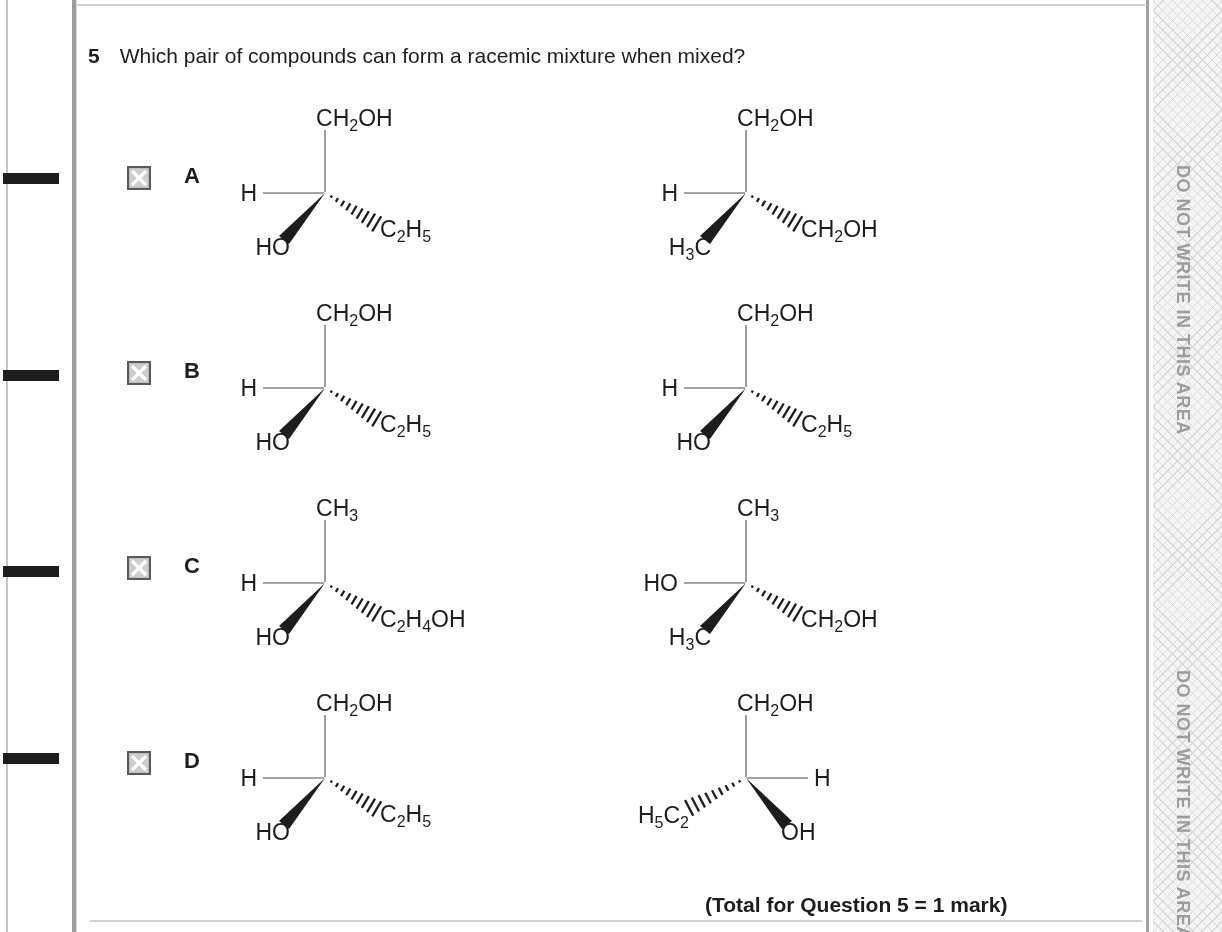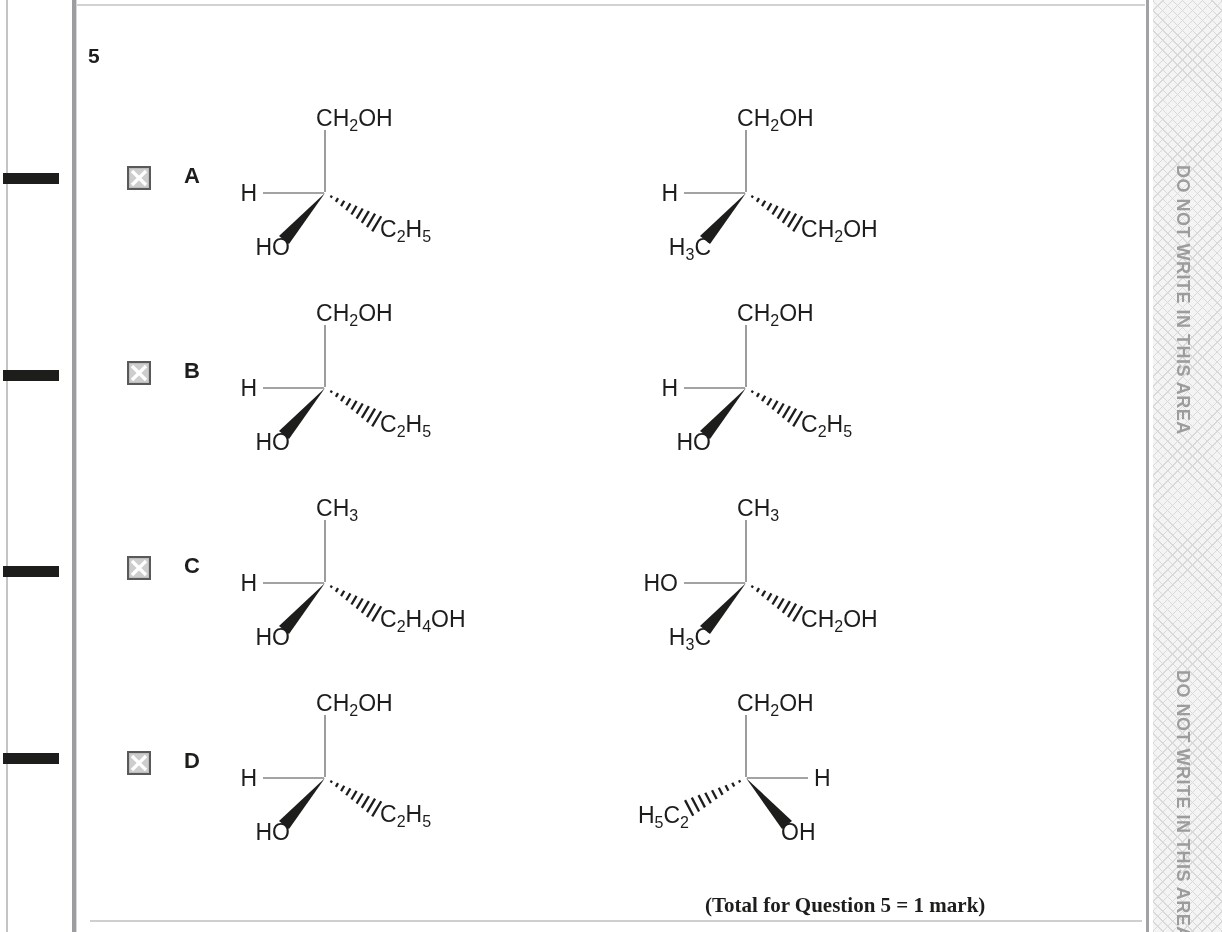--- a/index.html
+++ b/index.html
@@ -44,21 +44,21 @@
     background:#cdcdcd;border:2px solid #59595b;
     box-shadow:inset 0 0 0 1px #bdbdbd;
   }
   .answer-box svg{display:block;width:20px;height:20px;}
   .option-letter{position:absolute;left:184px;top:63px;font-size:22px;font-weight:bold;}
   .mol{position:absolute;top:-3px;width:340px;height:185px;}
   .mol.left{left:210px;}
   .mol.right{left:631px;}
   .mol text{font-family:"Liberation Sans", sans-serif;font-size:23px;fill:#1d1d1b;}
   
-  .total-line{left:705px;top:893px;font-size:21px;font-weight:bold;white-space:nowrap;font-family:Liberation Serif, serif;}
+  .total-line{left:705px;top:893px;font-size:21px;font-weight:bold;white-space:nowrap;}
 </style>
 </head>
 <body>
 
 <div class="abs page-edge-line"></div>
 <div class="abs page-left-border"></div>
 <div class="abs page-right-border"></div>
 <div class="abs top-rule"></div>
 <div class="abs bottom-rule"></div>
 
@@ -67,20 +67,21 @@
 <div class="abs binding-mark" style="top:566px"></div>
 <div class="abs binding-mark" style="top:753px"></div>
 
 <div class="abs hatch-strip">
   <div class="margin-text first">DO NOT WRITE IN THIS AREA</div>
   <div class="margin-text second">DO NOT WRITE IN THIS AREA</div>
 </div>
 
 <div class="abs question">
   <span class="qnum">5</span>
+  <span>Which pair of compounds can form a racemic mixture when mixed?</span>
 </div>
 
 <div class="option-row" style="top:100px">
   <div class="answer-box">
     <svg viewBox="0 0 20 20">
       <line x1="3" y1="3" x2="17" y2="17" stroke="#ffffff" stroke-width="3.2"></line>
       <line x1="17" y1="3" x2="3" y2="17" stroke="#ffffff" stroke-width="3.2"></line>
     </svg>
   </div>
   <div class="option-letter">A</div>

